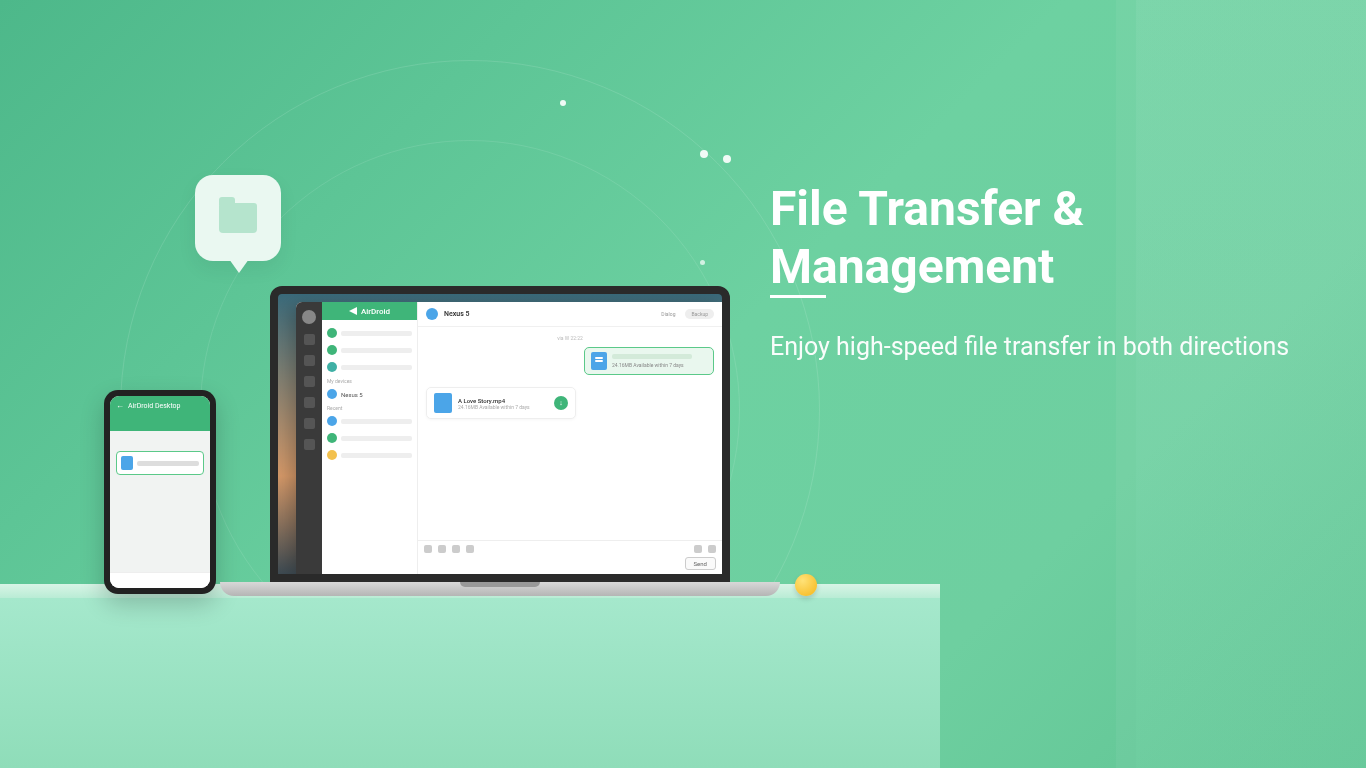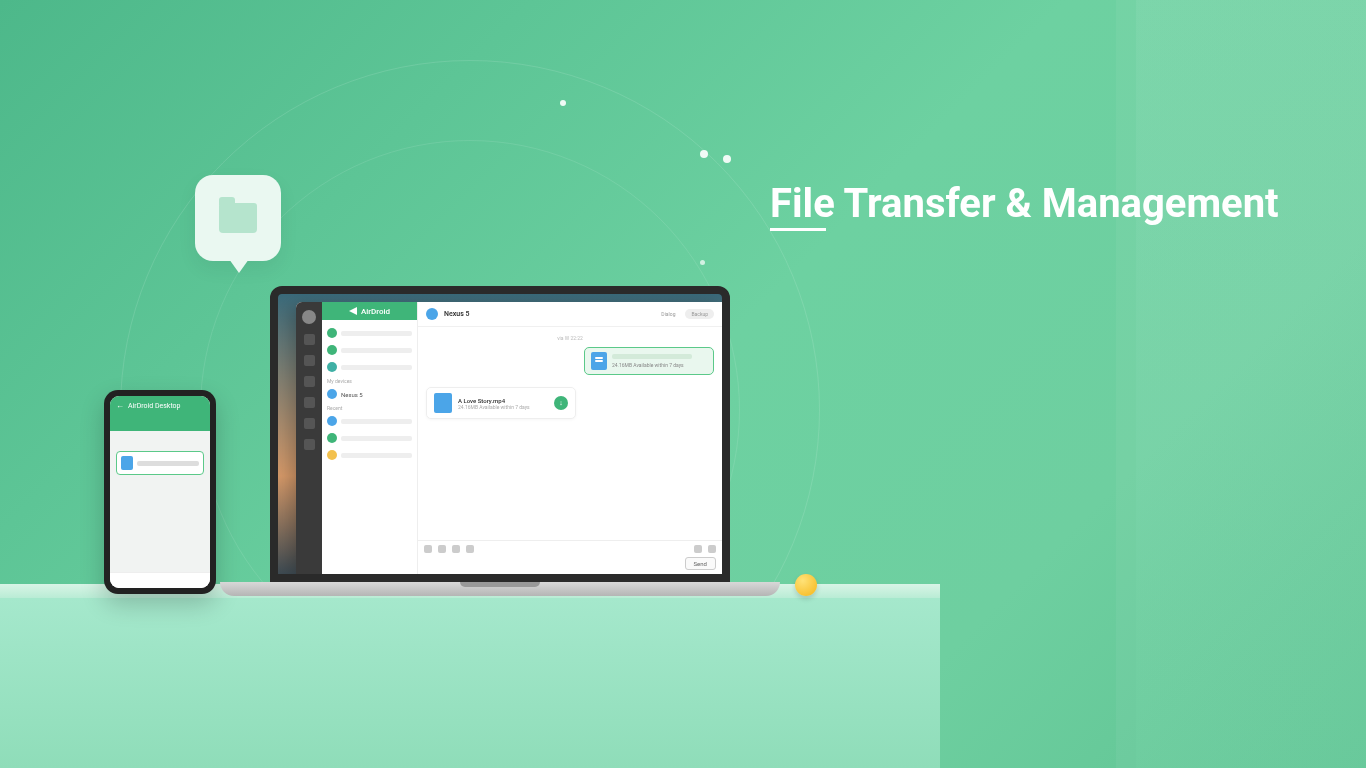--- a/index.html
+++ b/index.html
@@ -313,21 +313,21 @@
 }
 
 
 .hero {
   position: absolute;
   top: 180px; left: 770px;
   width: 560px;
   color: #fff;
 }
 .hero h1 {
-  font-size: 40px;
+  font-size: 48px;
   font-weight: 700;
   line-height: 1.2;
 }
 .hero .divider {
   width: 56px; height: 3px;
   background: #fff;
   margin-bottom: 30px;
 }
 .hero p {
   font-size: 25px;
@@ -467,13 +467,14 @@
         </div>
       </div>
     </div>
   </div>
   <div class="laptop-base"></div>
 </div>
 
 <div class="hero">
   <h1>File Transfer &amp; Management</h1>
   <div class="divider"></div>
+  <p>Enjoy high-speed file transfer in both directions</p>
 </div>
 
 </body></html>

